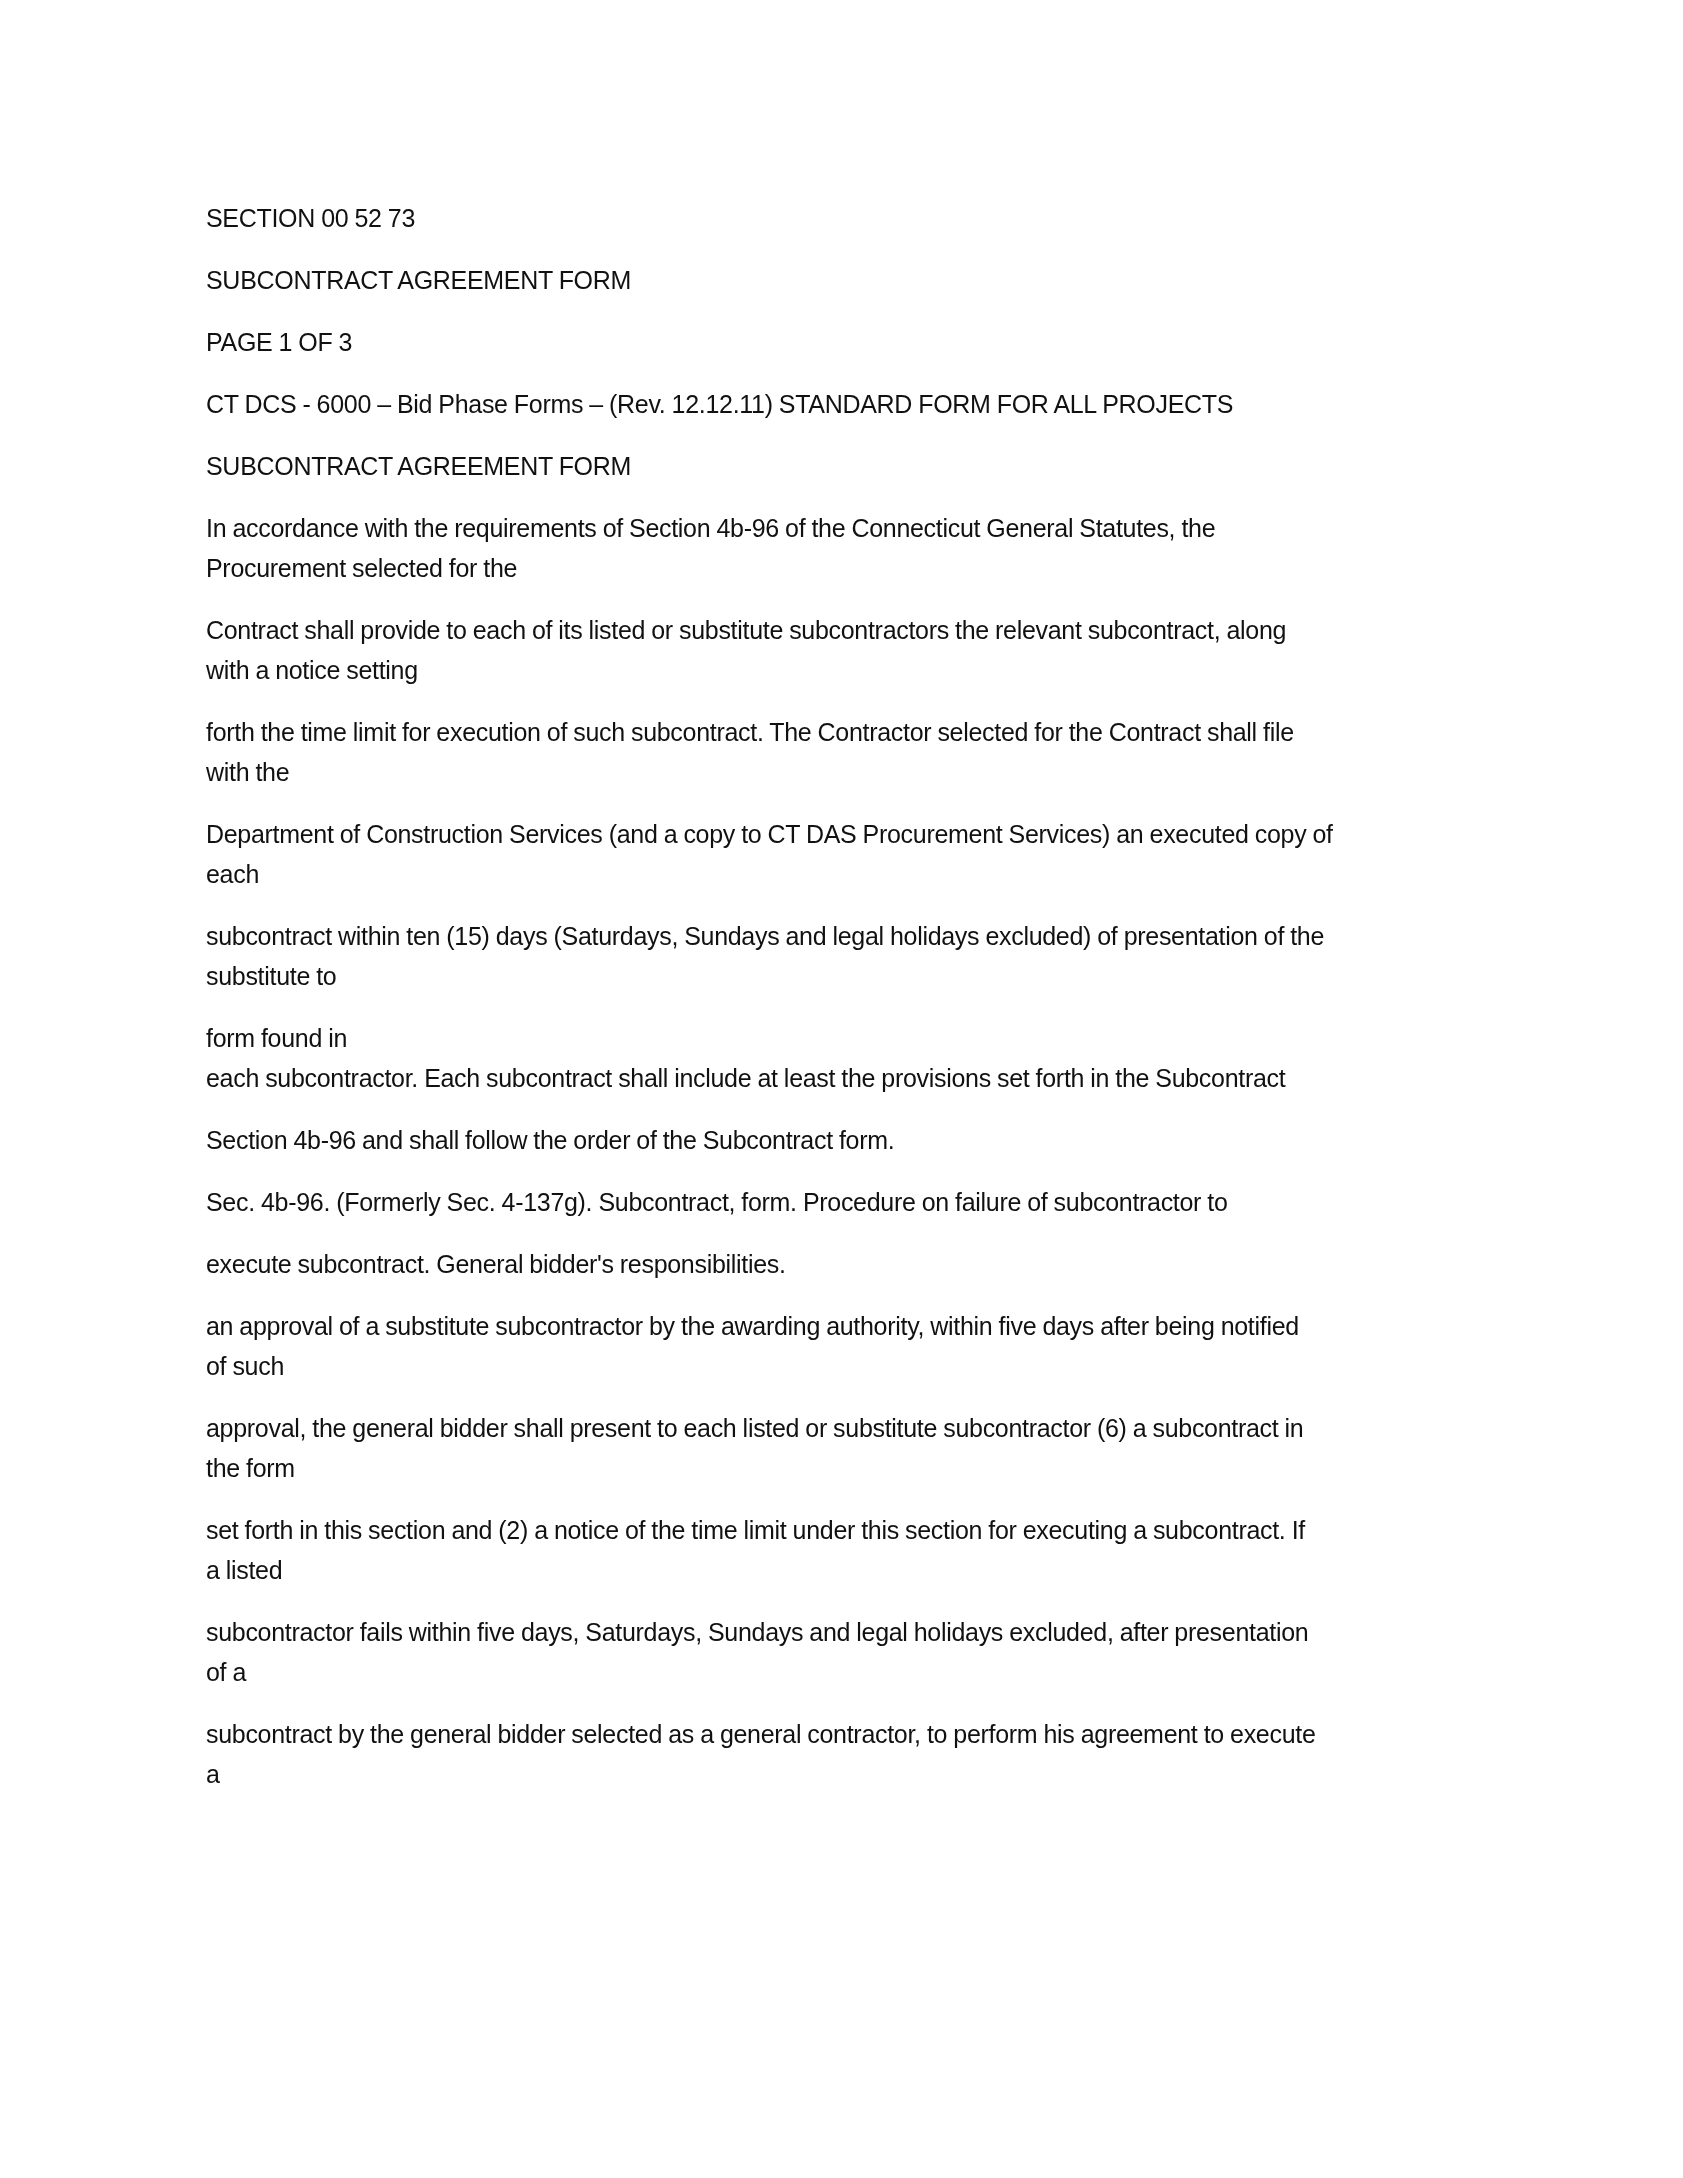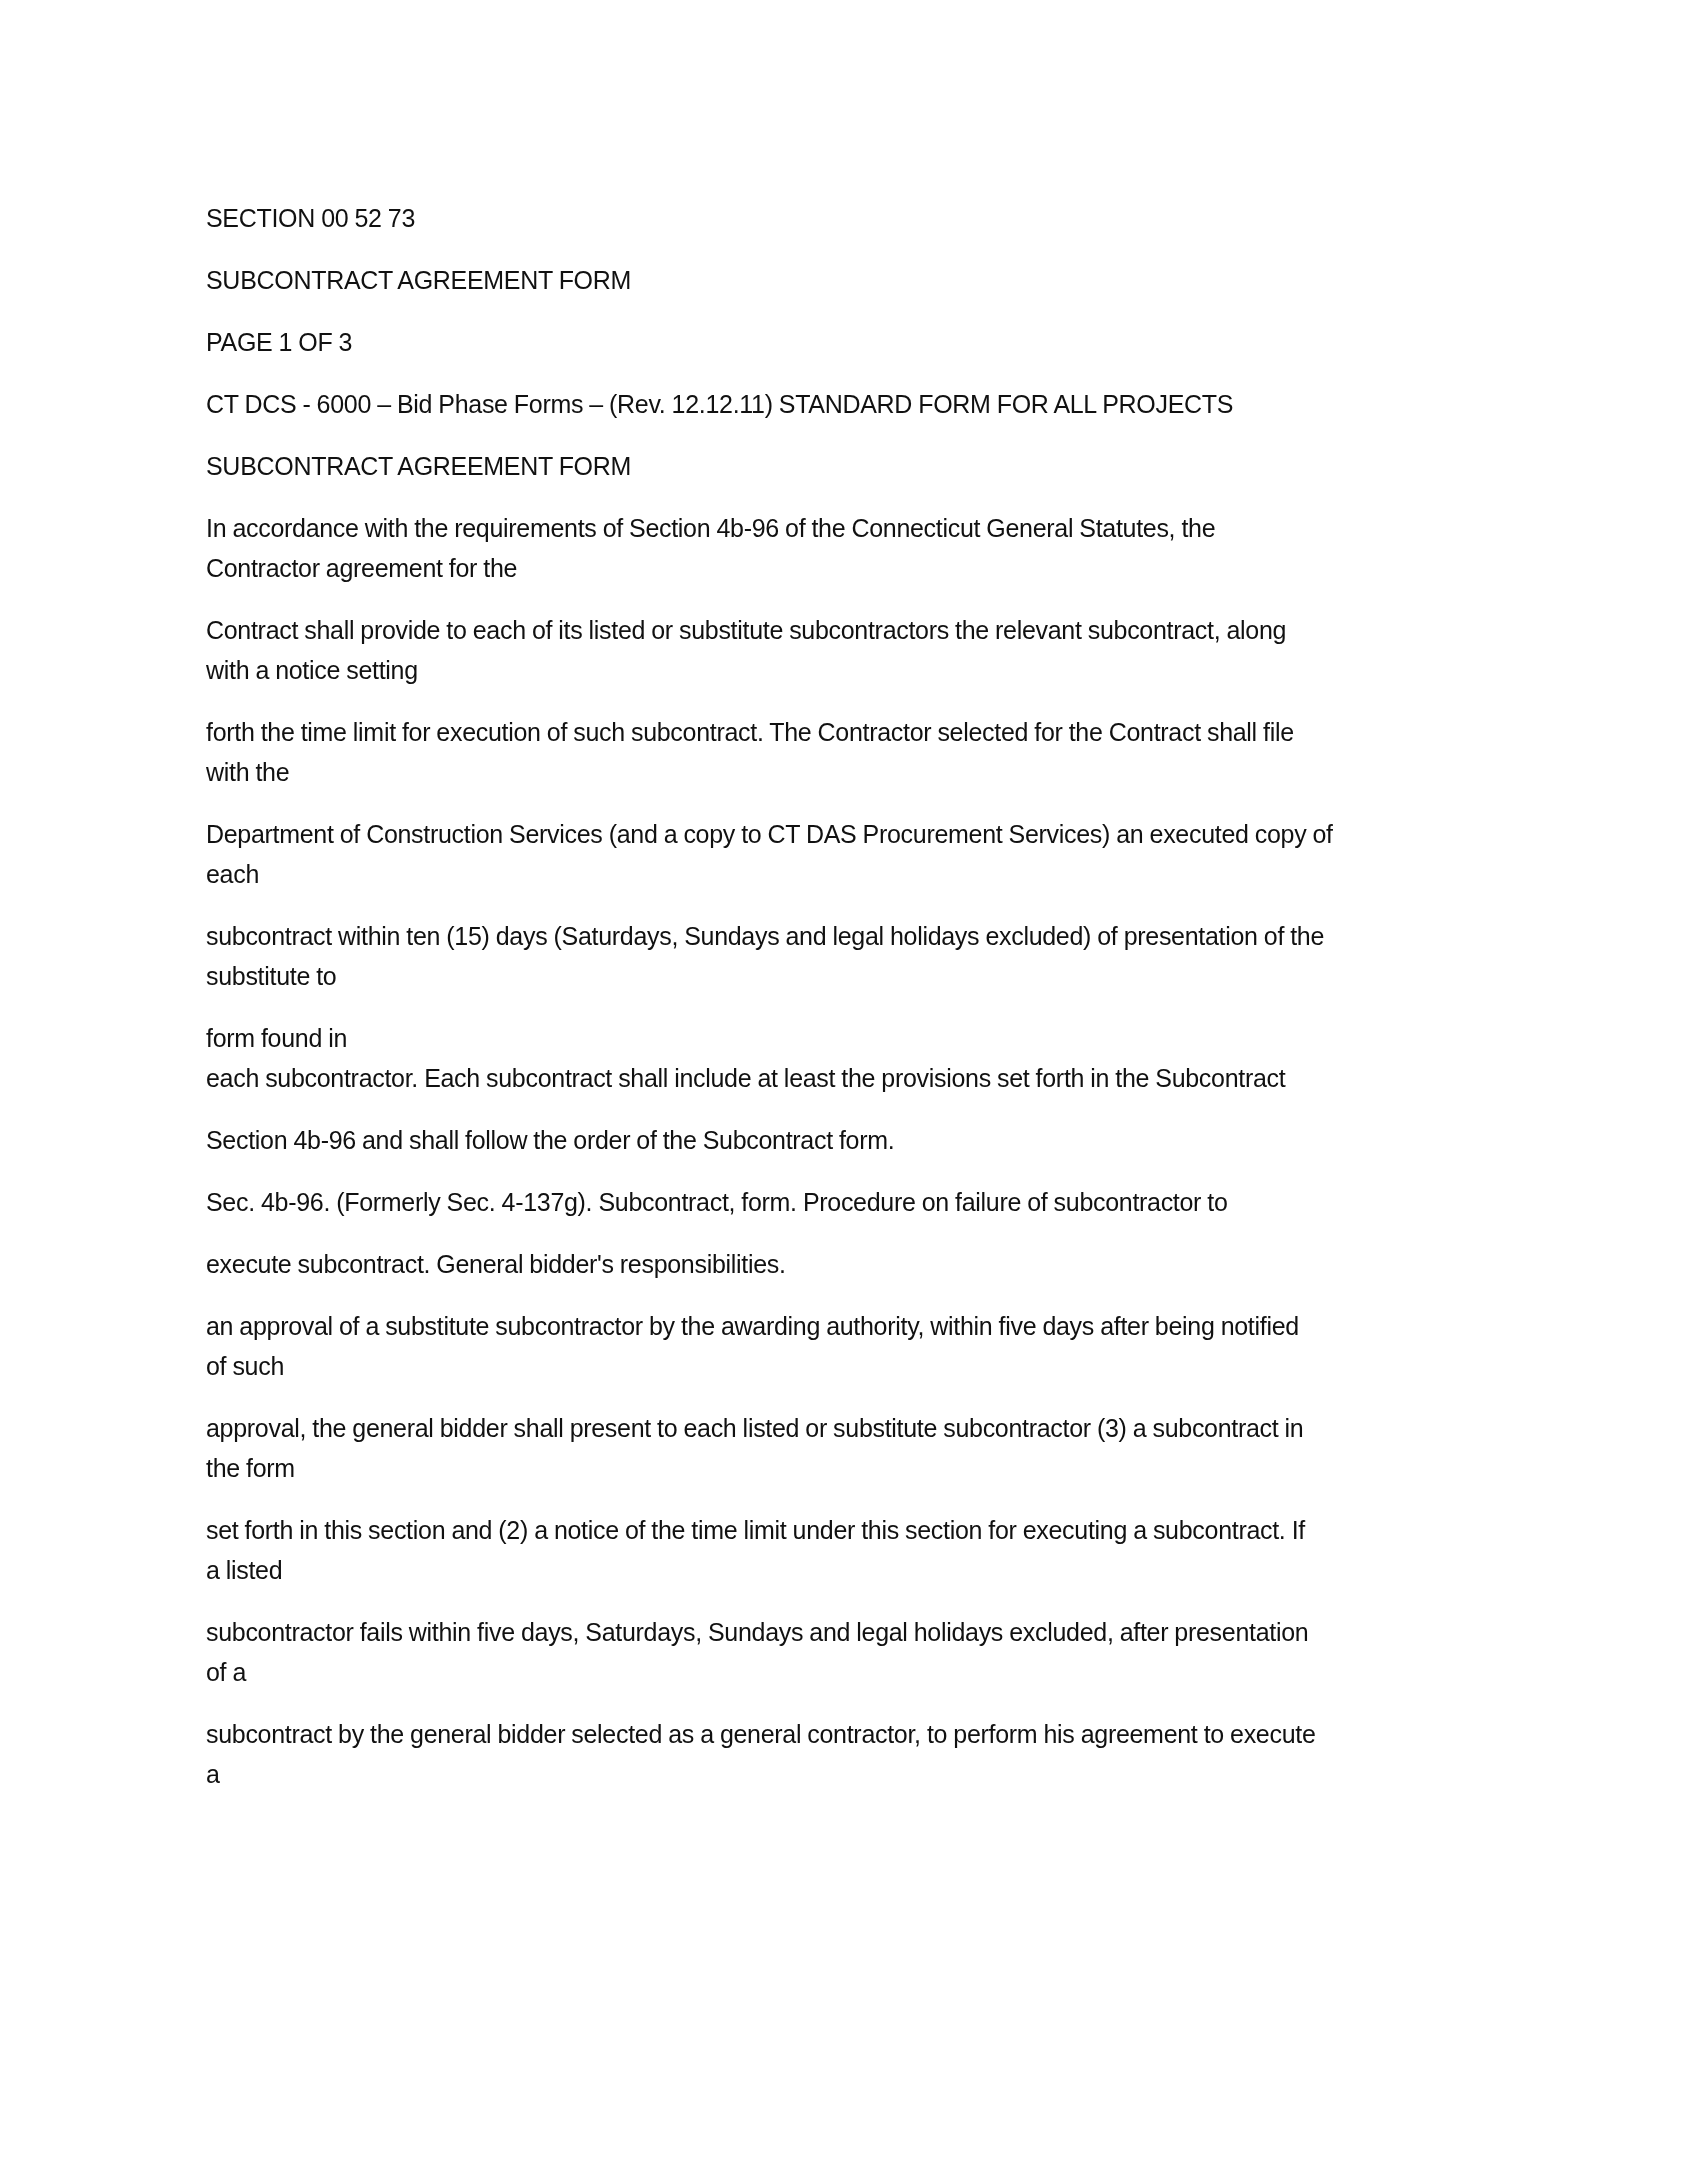--- a/index.html
+++ b/index.html
@@ -51,21 +51,21 @@
   </p>
   <p class="para">
     <span class="line">CT DCS - 6000 – Bid Phase Forms – (Rev. 12.12.11) STANDARD FORM FOR ALL PROJECTS</span>
   </p>
   <p class="para">
     <span class="line">SUBCONTRACT AGREEMENT FORM</span>
   </p>
 
   <p class="para">
     <span class="line">In accordance with the requirements of Section 4b-96 of the Connecticut General Statutes, the</span>
-    <span class="line">Contractor agreement for the</span>
+    <span class="line">Procurement selected for the</span>
   </p>
   <p class="para">
     <span class="line">Contract shall provide to each of its listed or substitute subcontractors the relevant subcontract, along</span>
     <span class="line">with a notice setting</span>
   </p>
   <p class="para">
     <span class="line">forth the time limit for execution of such subcontract. The Contractor selected for the Contract shall file</span>
     <span class="line">with the</span>
   </p>
   <p class="para">
@@ -87,21 +87,21 @@
     <span class="line">Sec. 4b-96. (Formerly Sec. 4-137g). Subcontract, form. Procedure on failure of subcontractor to</span>
   </p>
   <p class="para">
     <span class="line">execute subcontract. General bidder's responsibilities.</span>
   </p>
   <p class="para">
     <span class="line">an approval of a substitute subcontractor by the awarding authority, within five days after being notified</span>
     <span class="line">of such</span>
   </p>
   <p class="para">
-    <span class="line">approval, the general bidder shall present to each listed or substitute subcontractor (3) a subcontract in</span>
+    <span class="line">approval, the general bidder shall present to each listed or substitute subcontractor (6) a subcontract in</span>
     <span class="line">the form</span>
   </p>
   <p class="para">
     <span class="line">set forth in this section and (2) a notice of the time limit under this section for executing a subcontract. If</span>
     <span class="line">a listed</span>
   </p>
   <p class="para">
     <span class="line">subcontractor fails within five days, Saturdays, Sundays and legal holidays excluded, after presentation</span>
     <span class="line">of a</span>
   </p>

